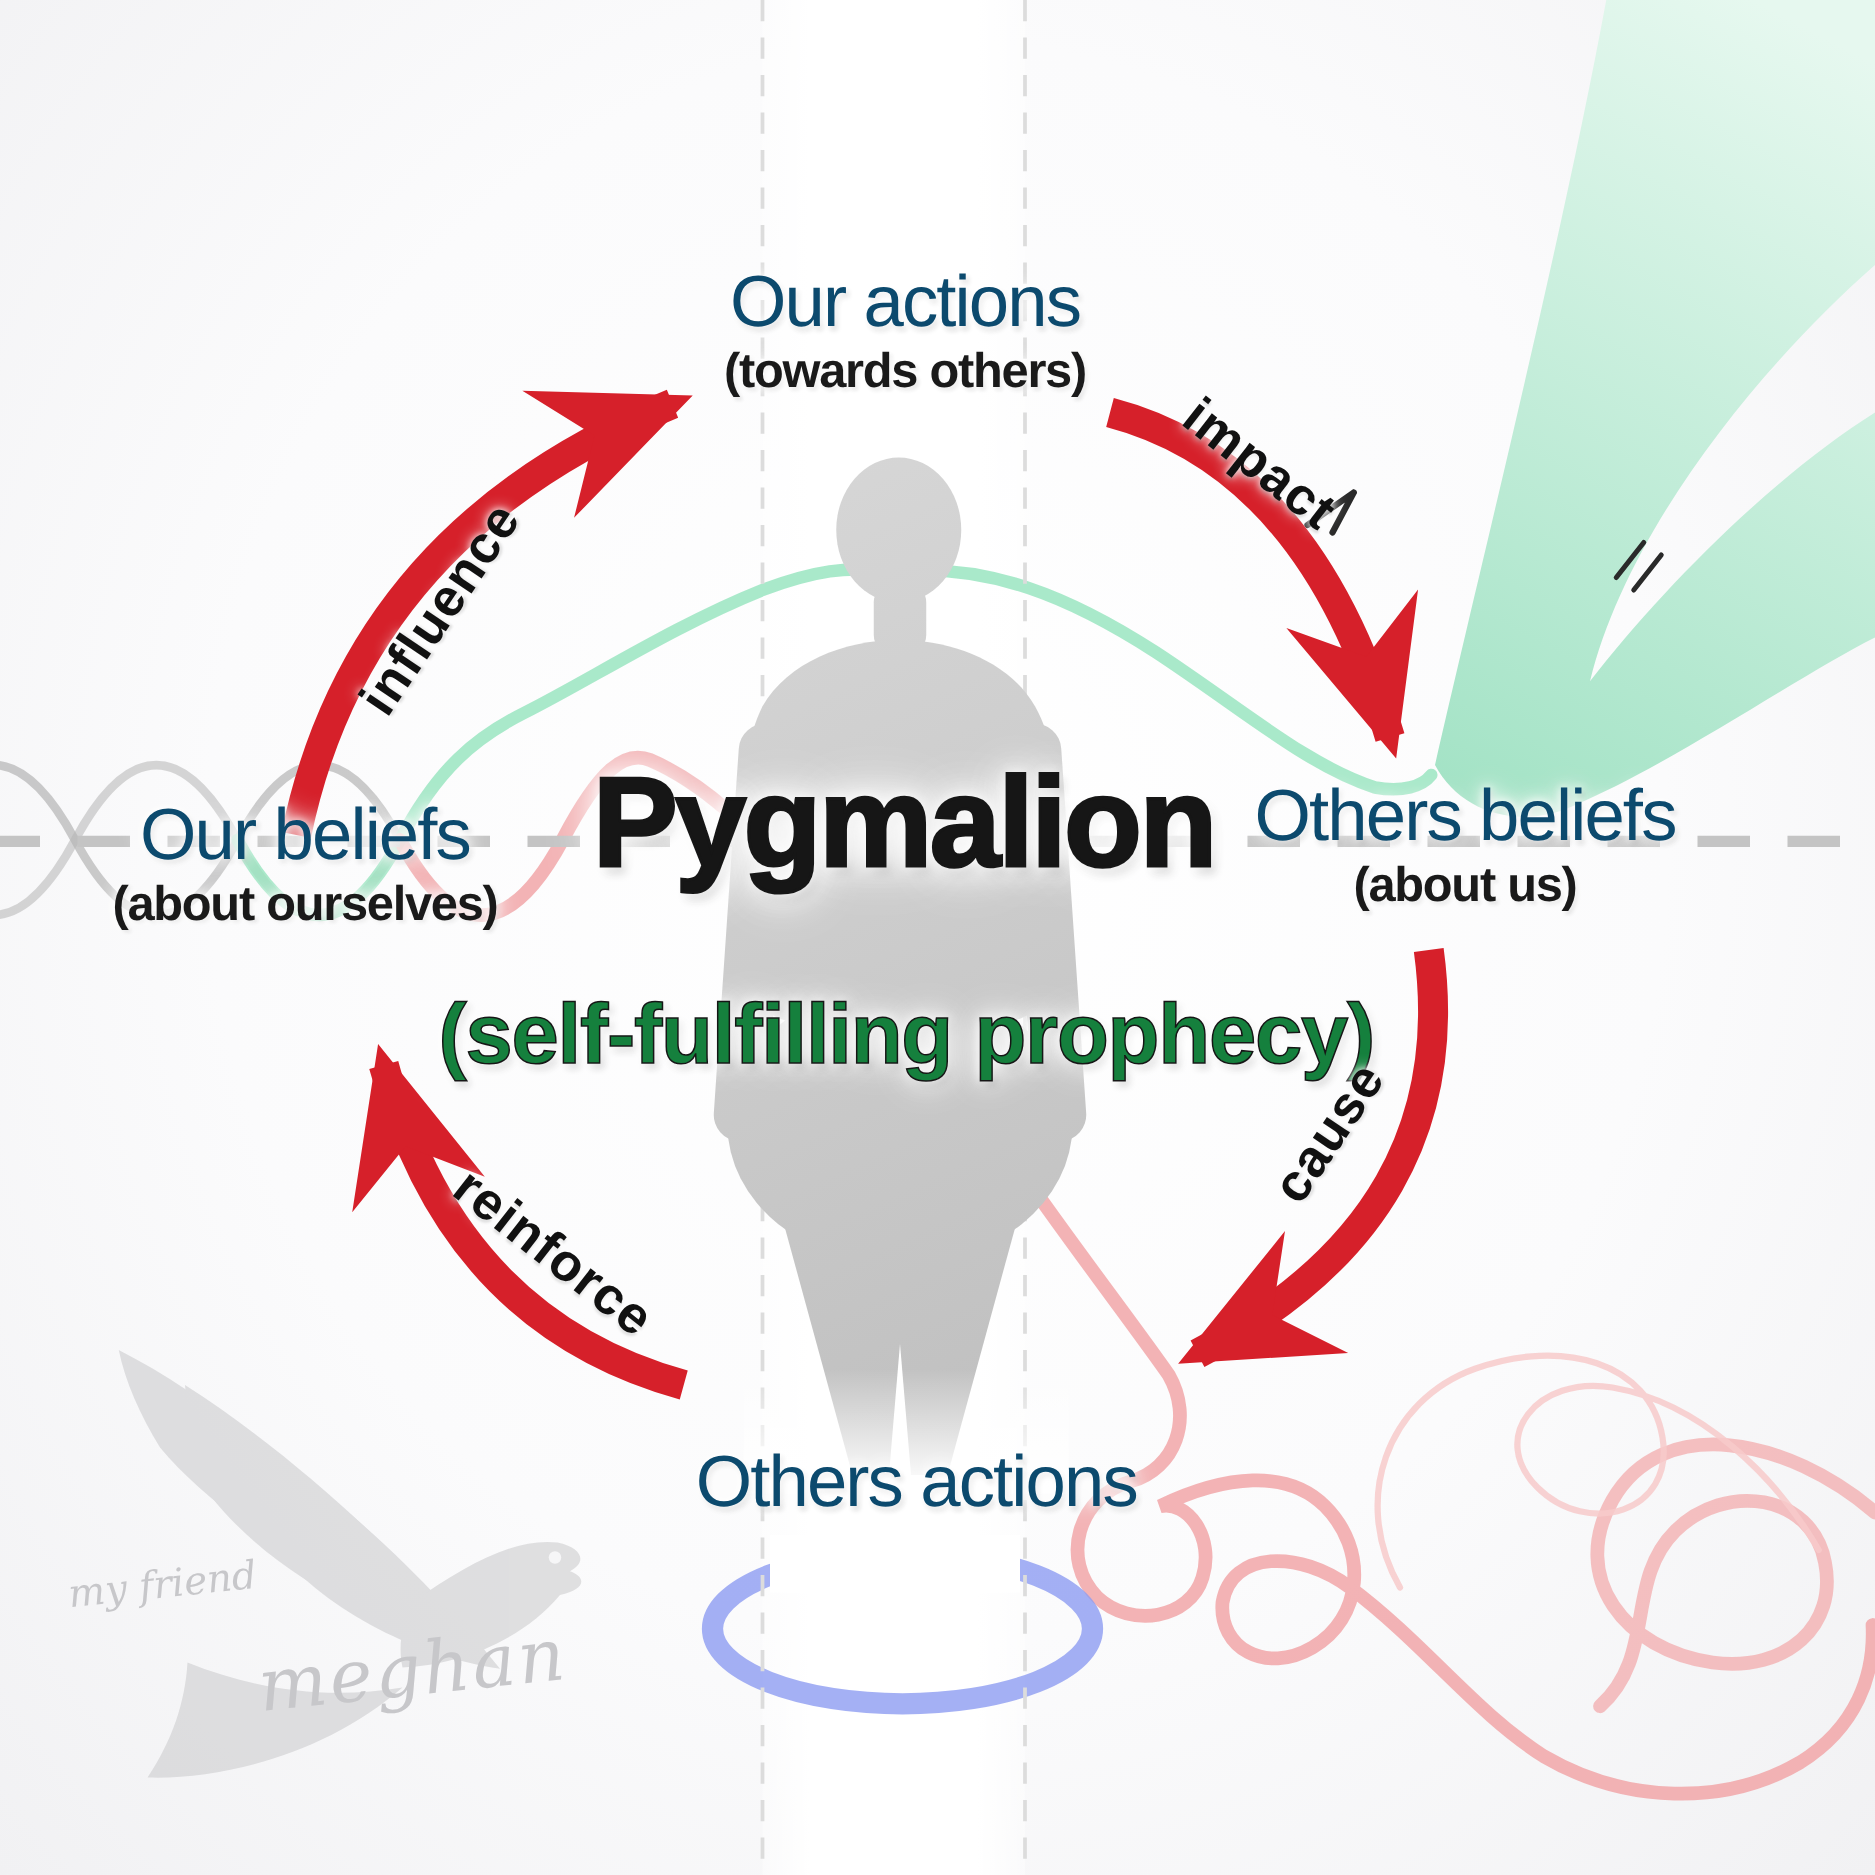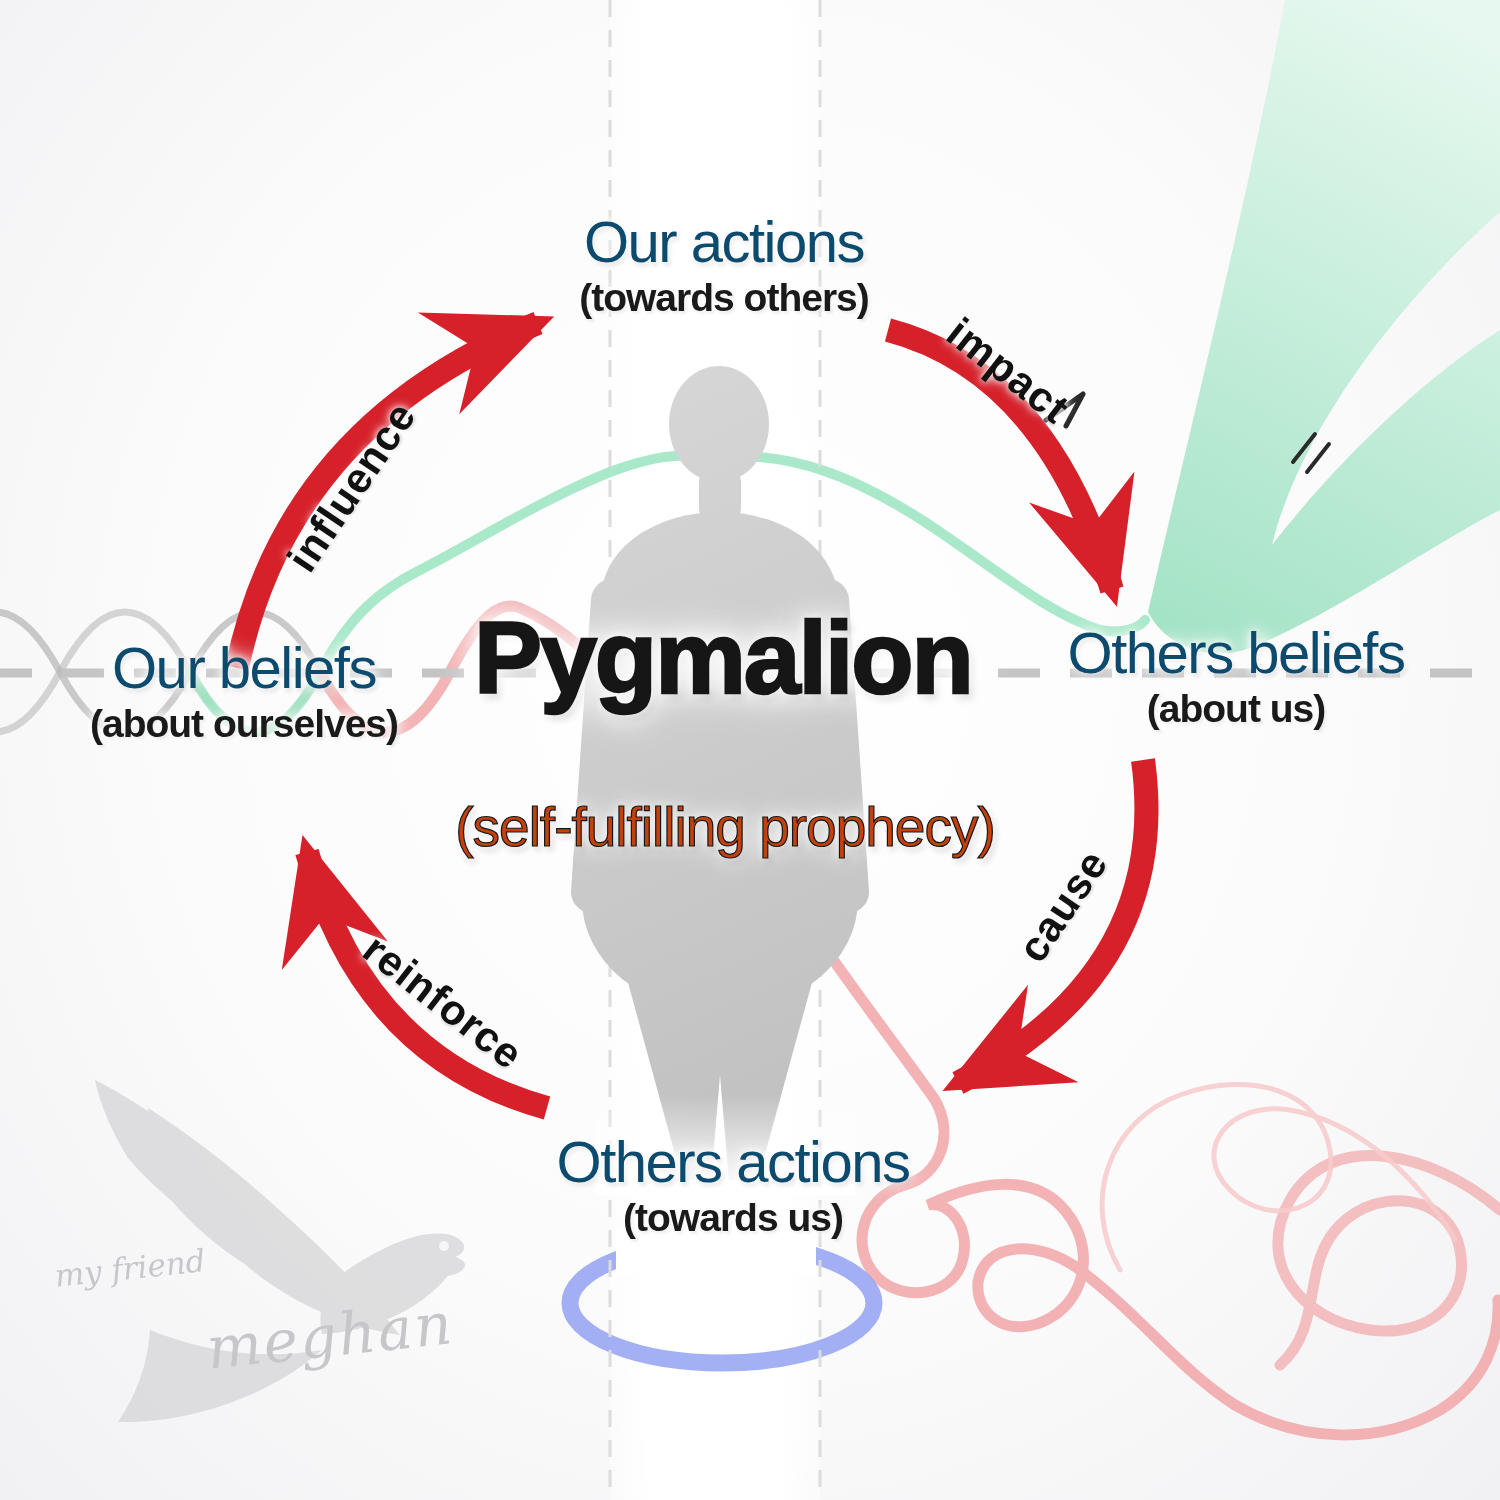--- a/index.html
+++ b/index.html
@@ -23,21 +23,21 @@
     font-size:39px;color:#1a1a1a;letter-spacing:-1px;margin-top:4px;
     text-shadow:0 0 7px #fff,0 0 14px #fff,0 0 20px #fff,2px 2px 3px rgba(0,0,0,.15);
     font-weight:bold;
   }
   .title-line{
     font-size:102px;font-weight:700;color:#161616;letter-spacing:-2px;line-height:1.0;
     -webkit-text-stroke:2.5px #161616;
     text-shadow:0 0 10px #fff,0 0 22px #fff,0 0 34px #fff,0 0 48px #fff,4px 5px 7px rgba(0,0,0,.25);
   }
   .subtitle{
-    font-size:55px;font-weight:400;color:#c2410c;letter-spacing:-1px;
+    font-size:68px;font-weight:700;color:#15803d;letter-spacing:-1px;
     -webkit-text-stroke:1.2px #161616;
     text-shadow:0 0 9px #fff,0 0 20px #fff,0 0 32px #fff,3px 4px 6px rgba(0,0,0,.22);
   }
   .arrow-label{
     font-size:42px;font-weight:700;color:#111;letter-spacing:1px;
     text-shadow:0 0 6px #fff,0 0 12px #fff,1px 2px 2px rgba(0,0,0,.2);
   }
   .wm-script{
     font-family:"DejaVu Serif", serif;font-style:italic;color:#c7c7ca;
   }
@@ -164,27 +164,26 @@
 
 <div class="abs txtblock" style="left:723px;top:658px;">
   <div class="title-line">Pygmalion</div>
 </div>
 <div class="abs txtblock subtitle" style="left:725px;top:827px;">(self-fulfilling prophecy)</div>
 
 <div class="abs txtblock" style="left:724px;top:266px;">
   <div class="node-main">Our actions</div>
   <div class="node-sub">(towards others)</div>
 </div>
-<div class="abs txtblock" style="left:1236px;top:677px;">
+<div class="abs txtblock" style="left:1172px;top:677px;">
   <div class="node-main">Others beliefs</div>
   <div class="node-sub">(about us)</div>
 </div>
 <div class="abs txtblock" style="left:733px;top:1186px;">
   <div class="node-main">Others actions</div>
-  <div class="node-sub">(towards us)</div>
 </div>
 <div class="abs txtblock" style="left:244px;top:692px;">
   <div class="node-main">Our beliefs</div>
   <div class="node-sub">(about ourselves)</div>
 </div>
 
 <div class="abs arrow-label" style="left:352px;top:487px;transform:translate(-50%,-50%) rotate(-56deg);">influence</div>
 <div class="abs arrow-label" style="left:1008px;top:371px;transform:translate(-50%,-50%) rotate(38deg);">impact</div>
 <div class="abs arrow-label" style="left:1063px;top:906px;transform:translate(-50%,-50%) rotate(-56deg);">cause</div>
 <div class="abs arrow-label" style="left:443px;top:1002px;transform:translate(-50%,-50%) rotate(38deg);">reinforce</div>

